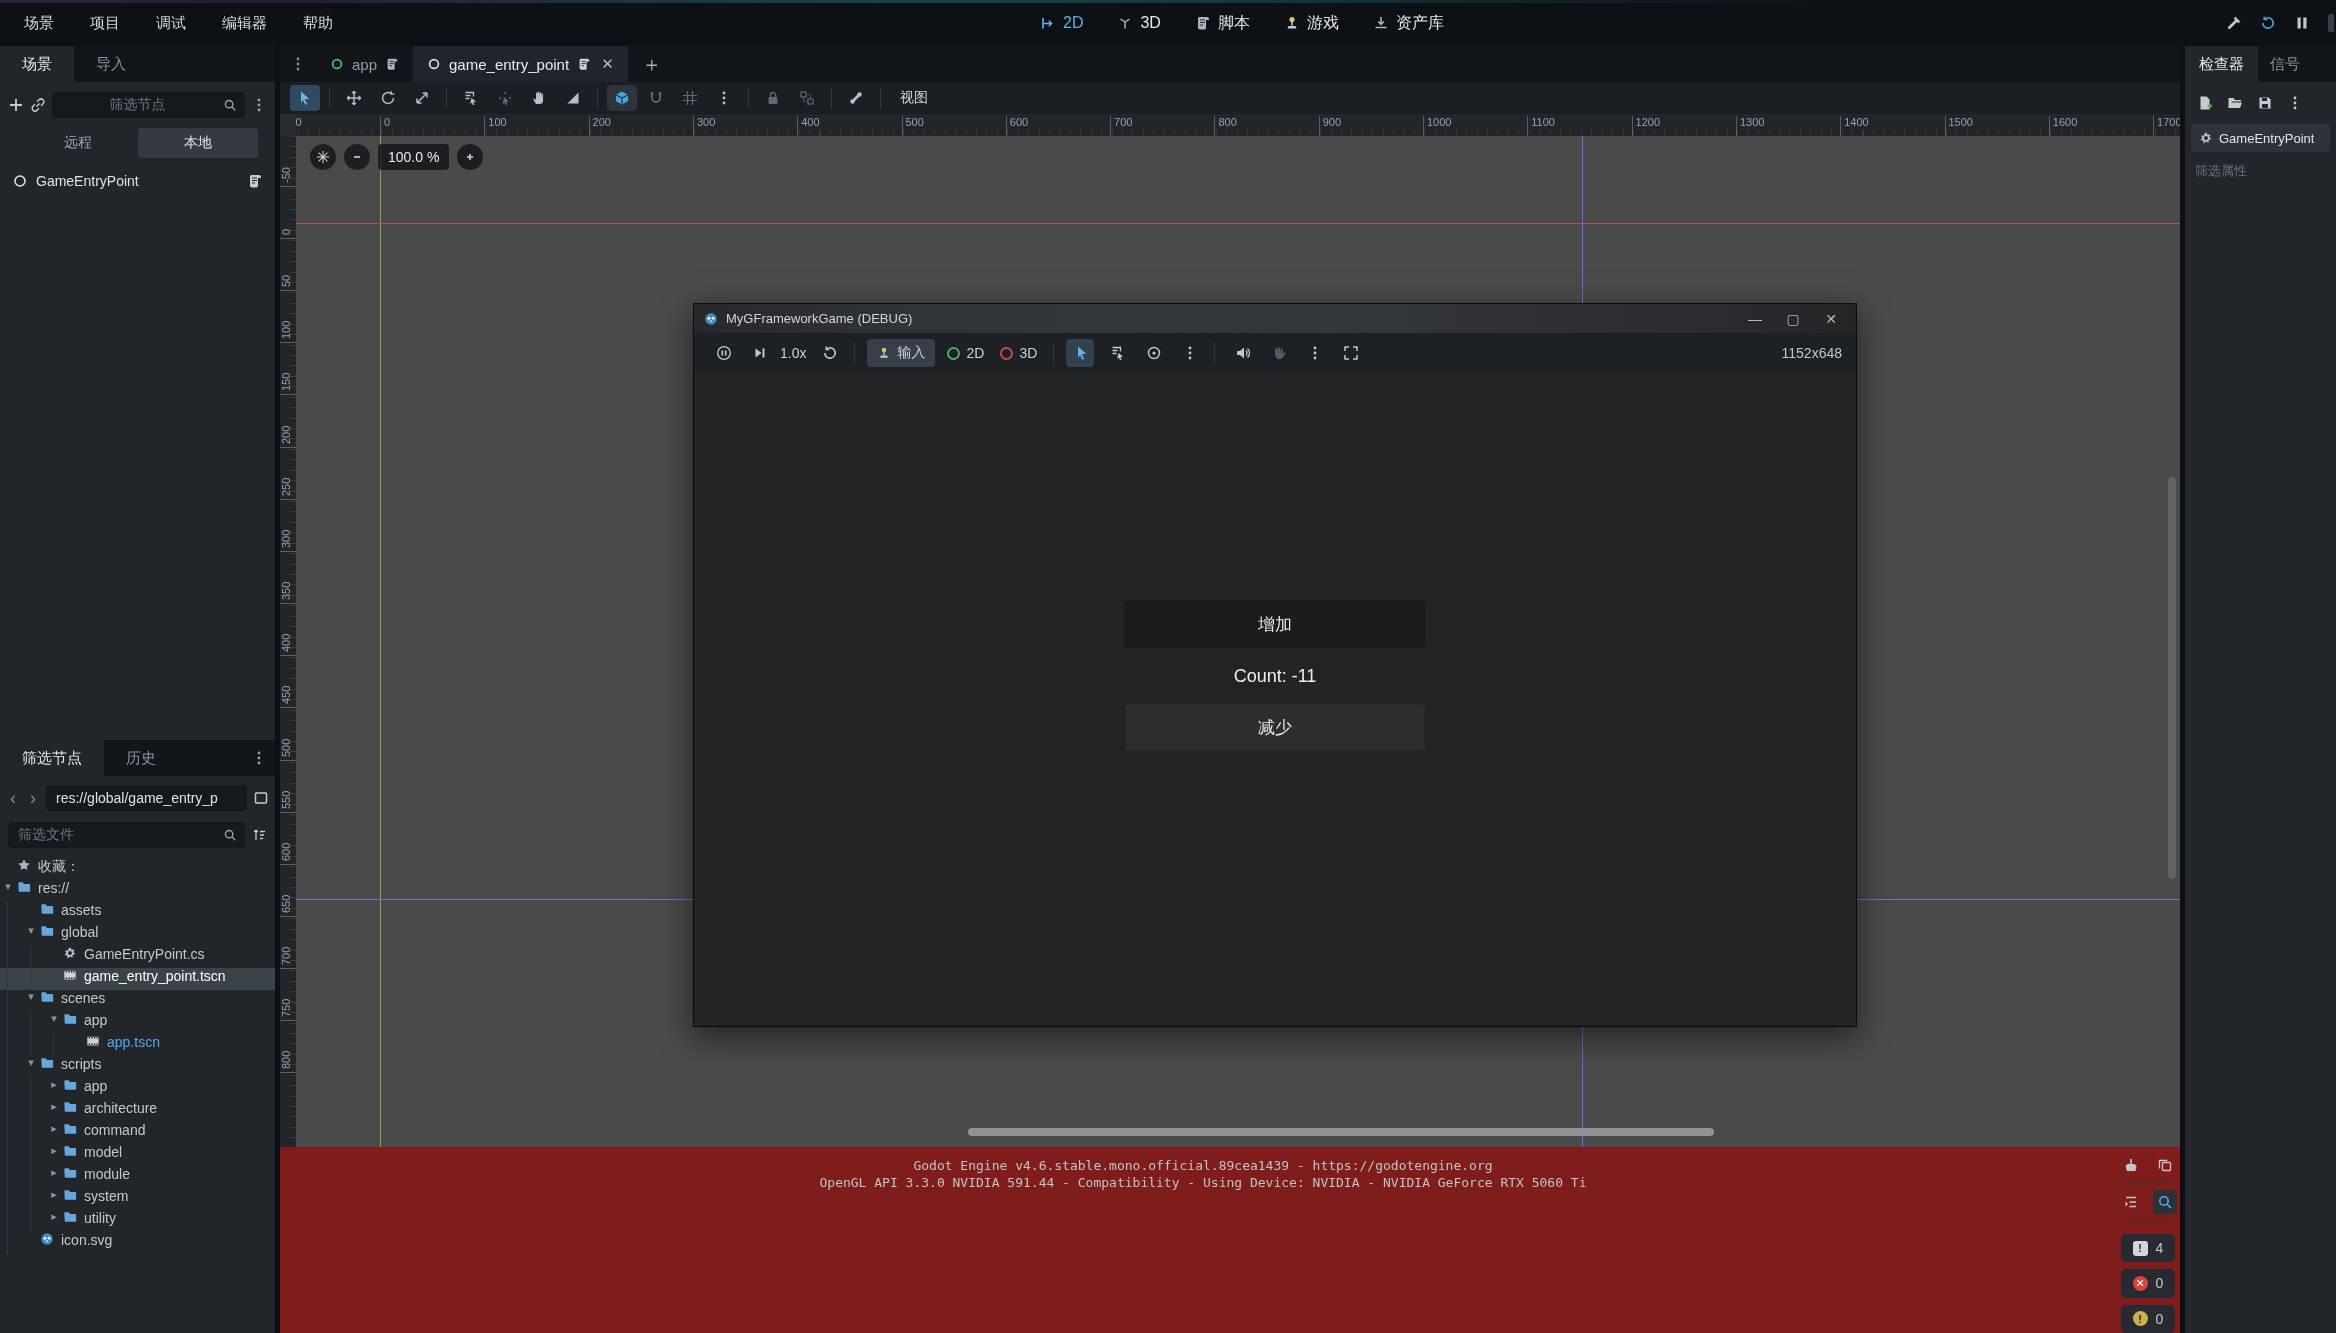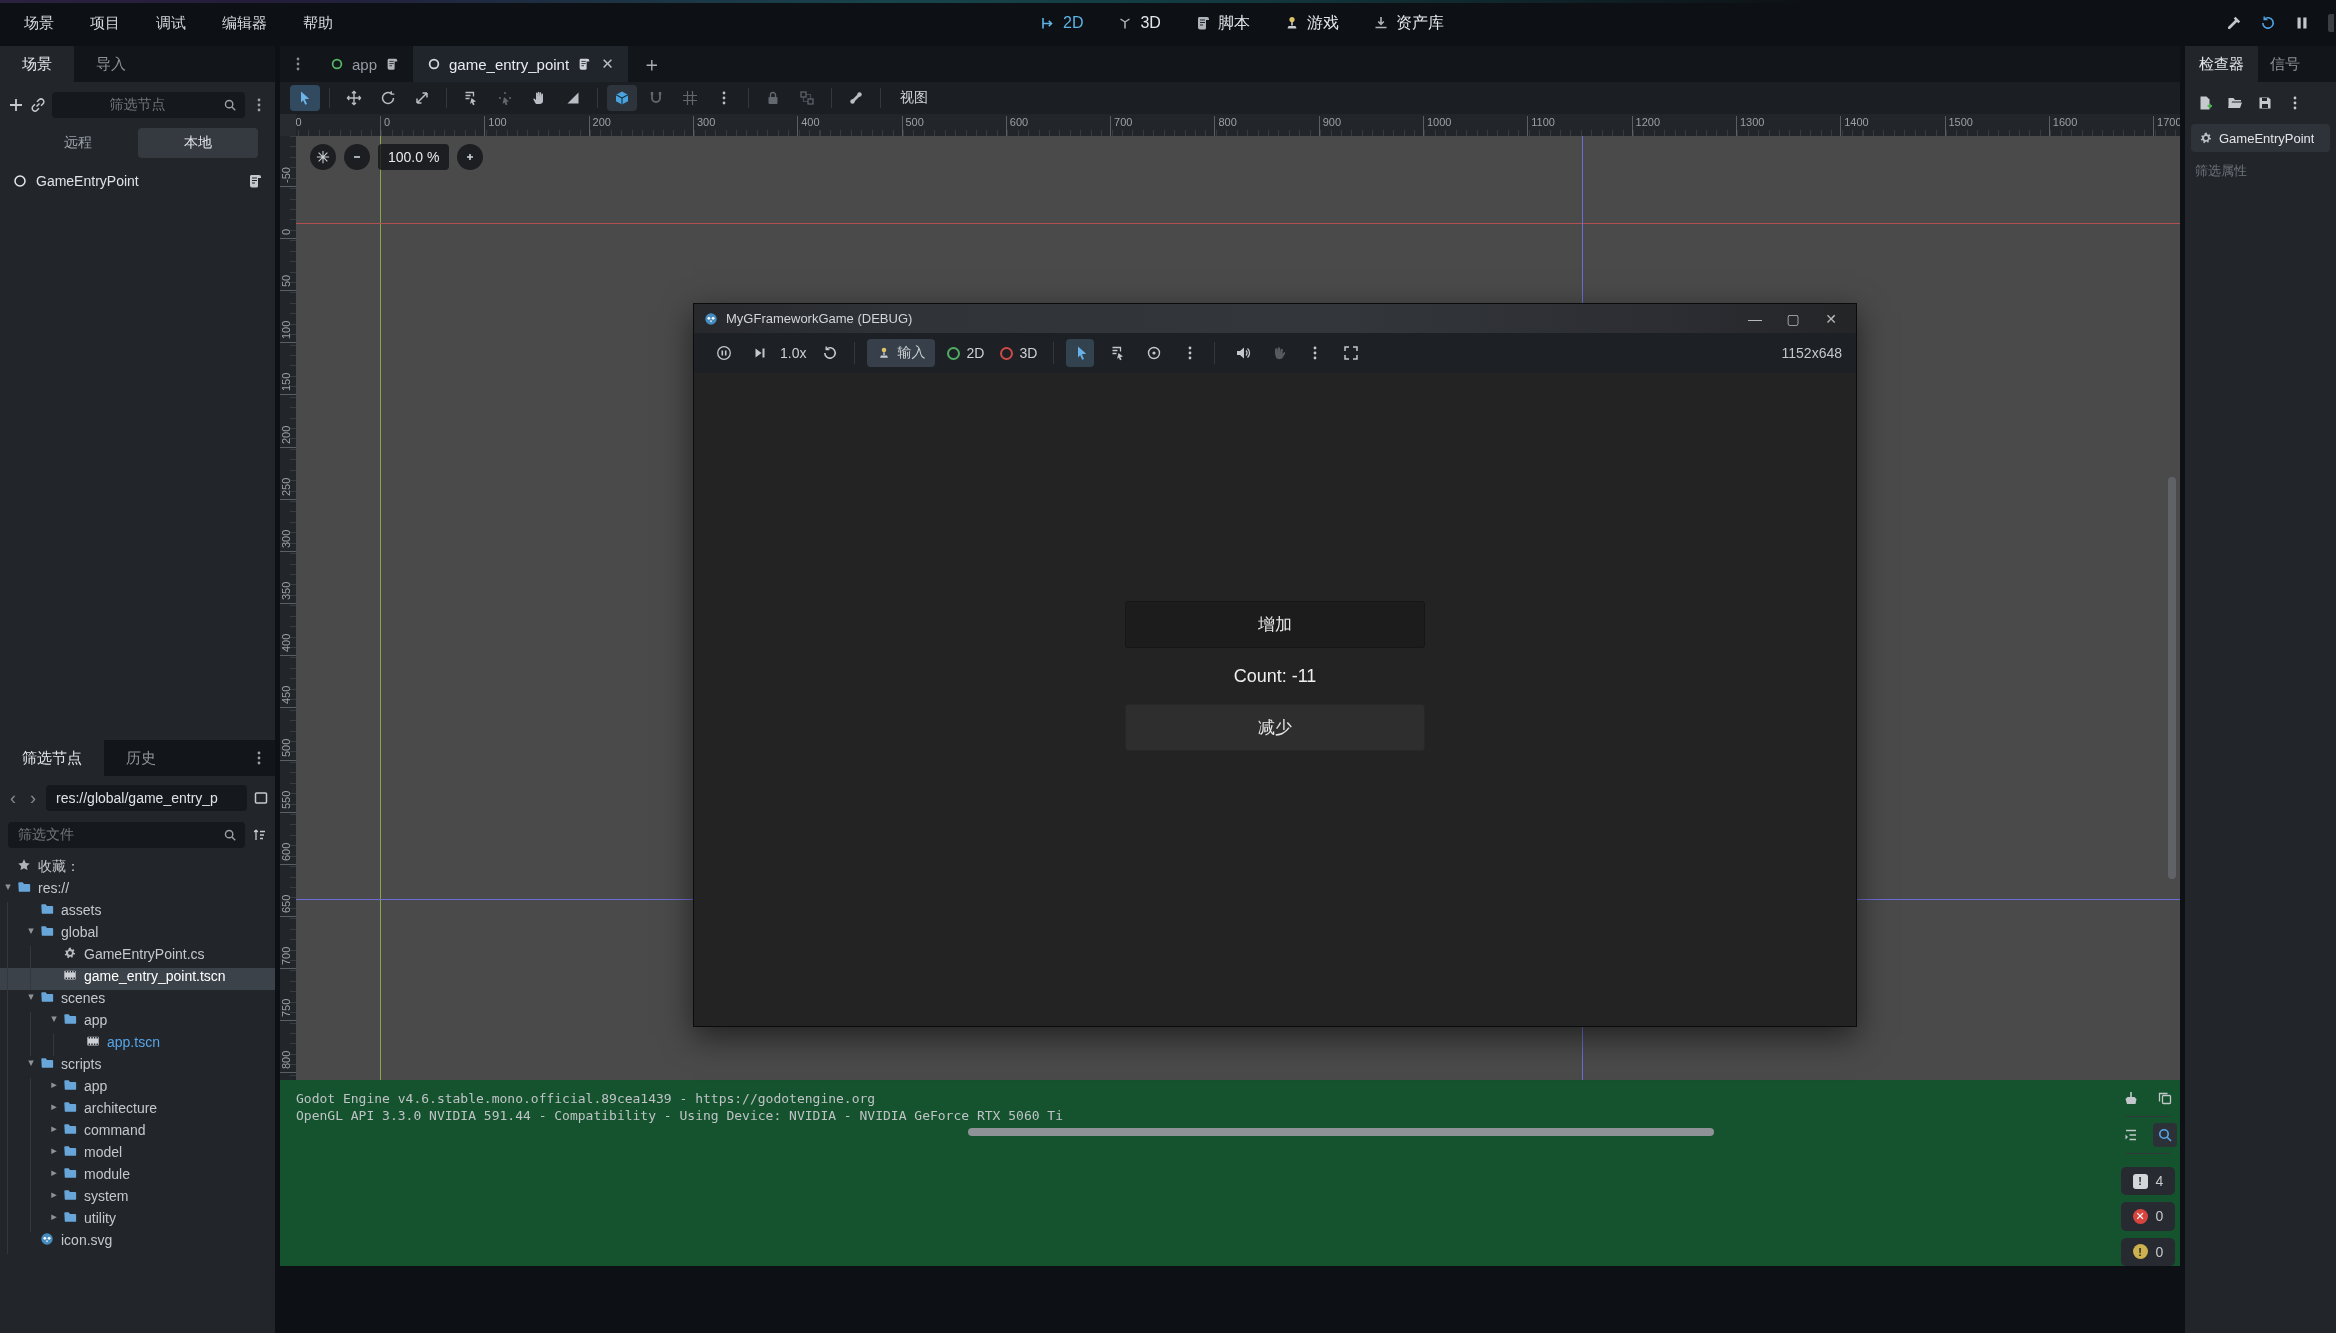--- a/index.html
+++ b/index.html
@@ -117,21 +117,21 @@
 
   
   #inspector { left:2185px; top:46px; width:151px; height:1287px; background:#22262b; }
   #insp-tabbar { left:0; top:0; width:151px; height:36px; }
   #insp-icons { left:0; top:42px; width:151px; height:30px; display:flex; align-items:center; gap:14px; padding:0 12px; color:#c6cacf; }
   #insp-object { left:6px; top:78px; width:139px; height:28px; background:#2e3339; border-radius:4px; display:flex; align-items:center; gap:6px; padding:0 8px; }
   #insp-object span.txt { font-size:13px; color:#e2e5e8; white-space:nowrap; overflow:hidden; text-overflow:ellipsis; }
   #insp-filter { left:6px; top:114px; width:139px; height:22px; display:flex; align-items:center; font-size:13px; color:#6d7379; padding:0 4px; }
 
   
-  #output { left:280px; top:1080px; width:1900px; height:186px; background:#14532d; }
+  #output { left:280px; top:1147px; width:1900px; height:186px; background:#7f1d1d;text-align:center; }
   #out-text { position:absolute; left:16px; top:10px; right:70px; font-family:"DejaVu Sans Mono","Liberation Mono",monospace; font-size:13px; color:#bfc3c7; line-height:17px; }
   #out-side { position:absolute; right:0; top:0; width:64px; height:186px; display:flex; flex-direction:column; align-items:center; padding-top:6px; }
   .os-row { display:flex; gap:10px; align-items:center; }
   .os-btn { width:24px; height:24px; display:flex; align-items:center; justify-content:center; color:#c3c7cb; border-radius:4px; }
   .os-btn.boxed { background:#2c3138; color:#55aaf0; }
   .os-sep { width:44px; height:1px; background:#33373c; margin:6px 0; }
   .badge { width:54px; height:30px; background:#272b31; border-radius:5px; display:flex; align-items:center; justify-content:center; gap:8px; margin-top:7px; font-size:14px; color:#c6cacd; }
   .bicon { width:15px; height:15px; border-radius:3px; display:flex; align-items:center; justify-content:center; font-size:11px; font-weight:bold; }
   .bicon.msg { background:#d4d7da; color:#23262a; }
   .bicon.err { background:#d9443f; color:#fff; border-radius:50%; }

